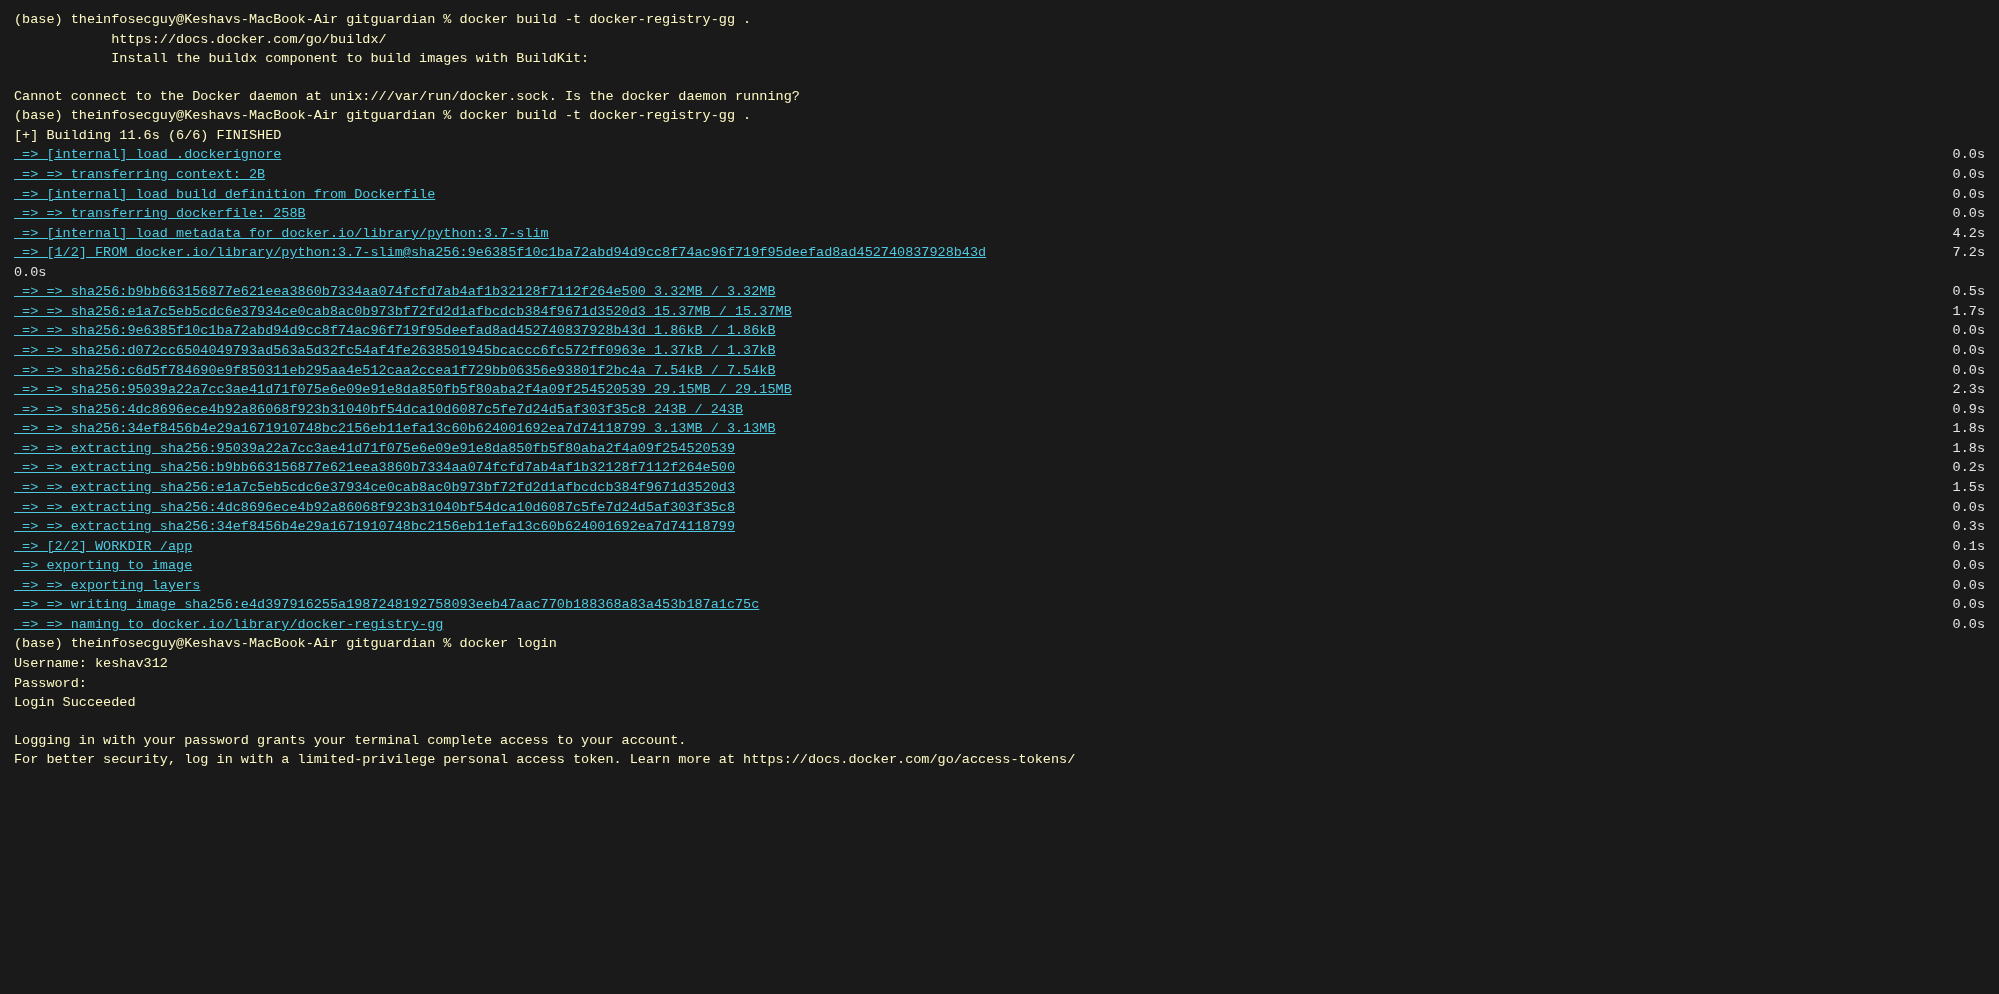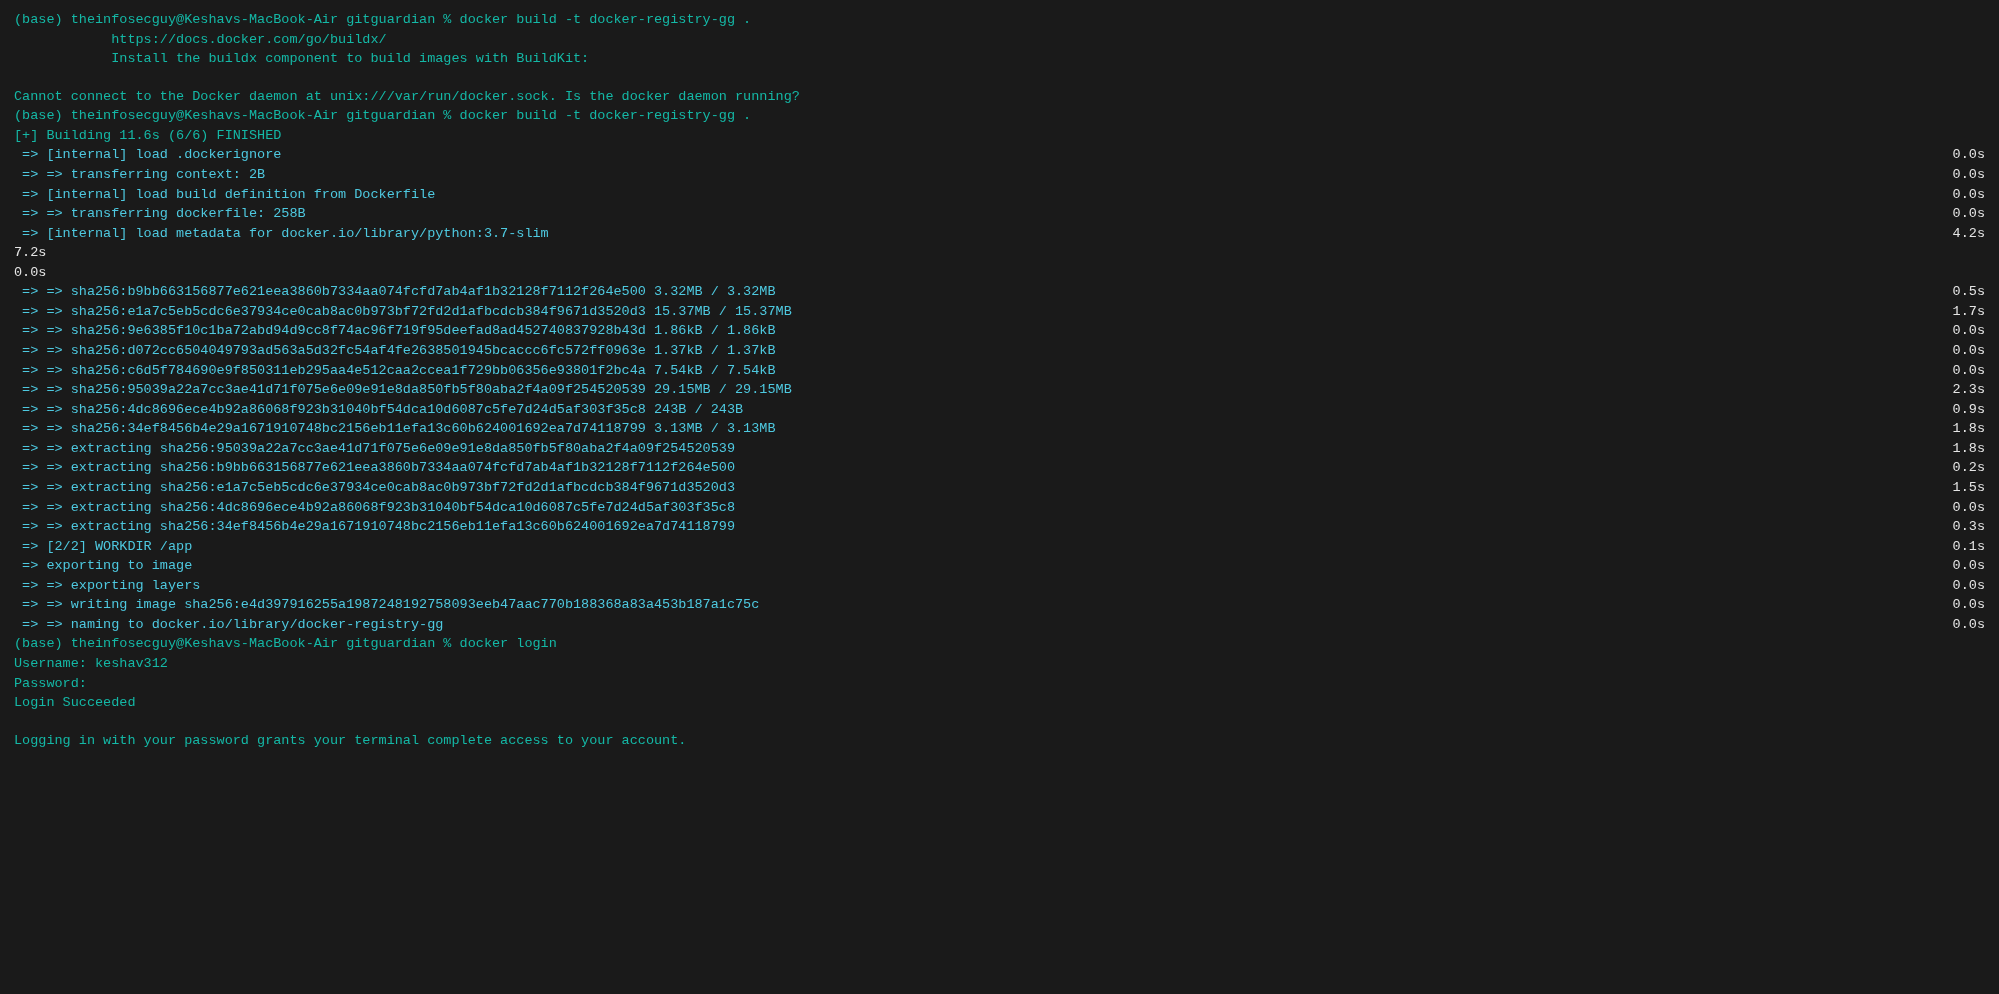--- a/index.html
+++ b/index.html
@@ -22,50 +22,50 @@
 
     .terminal {
       width: 100%;
     }
 
     .line {
       white-space: pre;
       display: block;
     }
 
-    .white { color: #14b8a6; }
+    .white { color: #fef9c3; }
 
     .flex-line {
       display: flex;
       justify-content: space-between;
       white-space: pre;
     }
 
-    .flex-line .left { color: #4ec9e0; }
+    .flex-line .left { color: #4ec9e0; text-decoration: underline; }
     .flex-line .right { color: #e5e5e5; }
 
     .blank { height: 18px; display: block; }
   </style>
 </head>
 <body>
 
 <div class="terminal">
 <span class="line white">(base) theinfosecguy@Keshavs-MacBook-Air gitguardian % docker build -t docker-registry-gg .</span>
     <span class="line white">            https://docs.docker.com/go/buildx/</span>
     <span class="line white">            Install the buildx component to build images with BuildKit:</span>
     <span class="blank">&nbsp;</span>
     <span class="line white">Cannot connect to the Docker daemon at unix:///var/run/docker.sock. Is the docker daemon running?</span>
     <span class="line white">(base) theinfosecguy@Keshavs-MacBook-Air gitguardian % docker build -t docker-registry-gg .</span>
     <span class="line white">[+] Building 11.6s (6/6) FINISHED</span>
     <div class="flex-line"><span class="left"> =&gt; [internal] load .dockerignore</span><span class="right">0.0s</span></div>
     <div class="flex-line"><span class="left"> =&gt; =&gt; transferring context: 2B</span><span class="right">0.0s</span></div>
     <div class="flex-line"><span class="left"> =&gt; [internal] load build definition from Dockerfile</span><span class="right">0.0s</span></div>
     <div class="flex-line"><span class="left"> =&gt; =&gt; transferring dockerfile: 258B</span><span class="right">0.0s</span></div>
     <div class="flex-line"><span class="left"> =&gt; [internal] load metadata for docker.io/library/python:3.7-slim</span><span class="right">4.2s</span></div>
-    <div class="flex-line"><span class="right">7.2s</span></div>
+    <div class="flex-line"><span class="left"> =&gt; [1/2] FROM docker.io/library/python:3.7-slim@sha256:9e6385f10c1ba72abd94d9cc8f74ac96f719f95deefad8ad452740837928b43d</span><span class="right">7.2s</span></div>
     <div class="flex-line"><span class="right">0.0s</span></div>
     <div class="flex-line"><span class="left"> =&gt; =&gt; sha256:b9bb663156877e621eea3860b7334aa074fcfd7ab4af1b32128f7112f264e500 3.32MB / 3.32MB</span><span class="right">0.5s</span></div>
     <div class="flex-line"><span class="left"> =&gt; =&gt; sha256:e1a7c5eb5cdc6e37934ce0cab8ac0b973bf72fd2d1afbcdcb384f9671d3520d3 15.37MB / 15.37MB</span><span class="right">1.7s</span></div>
     <div class="flex-line"><span class="left"> =&gt; =&gt; sha256:9e6385f10c1ba72abd94d9cc8f74ac96f719f95deefad8ad452740837928b43d 1.86kB / 1.86kB</span><span class="right">0.0s</span></div>
     <div class="flex-line"><span class="left"> =&gt; =&gt; sha256:d072cc6504049793ad563a5d32fc54af4fe2638501945bcaccc6fc572ff0963e 1.37kB / 1.37kB</span><span class="right">0.0s</span></div>
     <div class="flex-line"><span class="left"> =&gt; =&gt; sha256:c6d5f784690e9f850311eb295aa4e512caa2ccea1f729bb06356e93801f2bc4a 7.54kB / 7.54kB</span><span class="right">0.0s</span></div>
     <div class="flex-line"><span class="left"> =&gt; =&gt; sha256:95039a22a7cc3ae41d71f075e6e09e91e8da850fb5f80aba2f4a09f254520539 29.15MB / 29.15MB</span><span class="right">2.3s</span></div>
     <div class="flex-line"><span class="left"> =&gt; =&gt; sha256:4dc8696ece4b92a86068f923b31040bf54dca10d6087c5fe7d24d5af303f35c8 243B / 243B</span><span class="right">0.9s</span></div>
     <div class="flex-line"><span class="left"> =&gt; =&gt; sha256:34ef8456b4e29a1671910748bc2156eb11efa13c60b624001692ea7d74118799 3.13MB / 3.13MB</span><span class="right">1.8s</span></div>
     <div class="flex-line"><span class="left"> =&gt; =&gt; extracting sha256:95039a22a7cc3ae41d71f075e6e09e91e8da850fb5f80aba2f4a09f254520539</span><span class="right">1.8s</span></div>
@@ -77,13 +77,14 @@
     <div class="flex-line"><span class="left"> =&gt; exporting to image</span><span class="right">0.0s</span></div>
     <div class="flex-line"><span class="left"> =&gt; =&gt; exporting layers</span><span class="right">0.0s</span></div>
     <div class="flex-line"><span class="left"> =&gt; =&gt; writing image sha256:e4d397916255a1987248192758093eeb47aac770b188368a83a453b187a1c75c</span><span class="right">0.0s</span></div>
     <div class="flex-line"><span class="left"> =&gt; =&gt; naming to docker.io/library/docker-registry-gg</span><span class="right">0.0s</span></div>
     <span class="line white">(base) theinfosecguy@Keshavs-MacBook-Air gitguardian % docker login</span>
     <span class="line white">Username: keshav312</span>
     <span class="line white">Password:</span>
     <span class="line white">Login Succeeded</span>
     <span class="blank">&nbsp;</span>
     <span class="line white">Logging in with your password grants your terminal complete access to your account.</span>
+    <span class="line white">For better security, log in with a limited-privilege personal access token. Learn more at https://docs.docker.com/go/access-tokens/</span>
   </div>
 
 </body></html>

